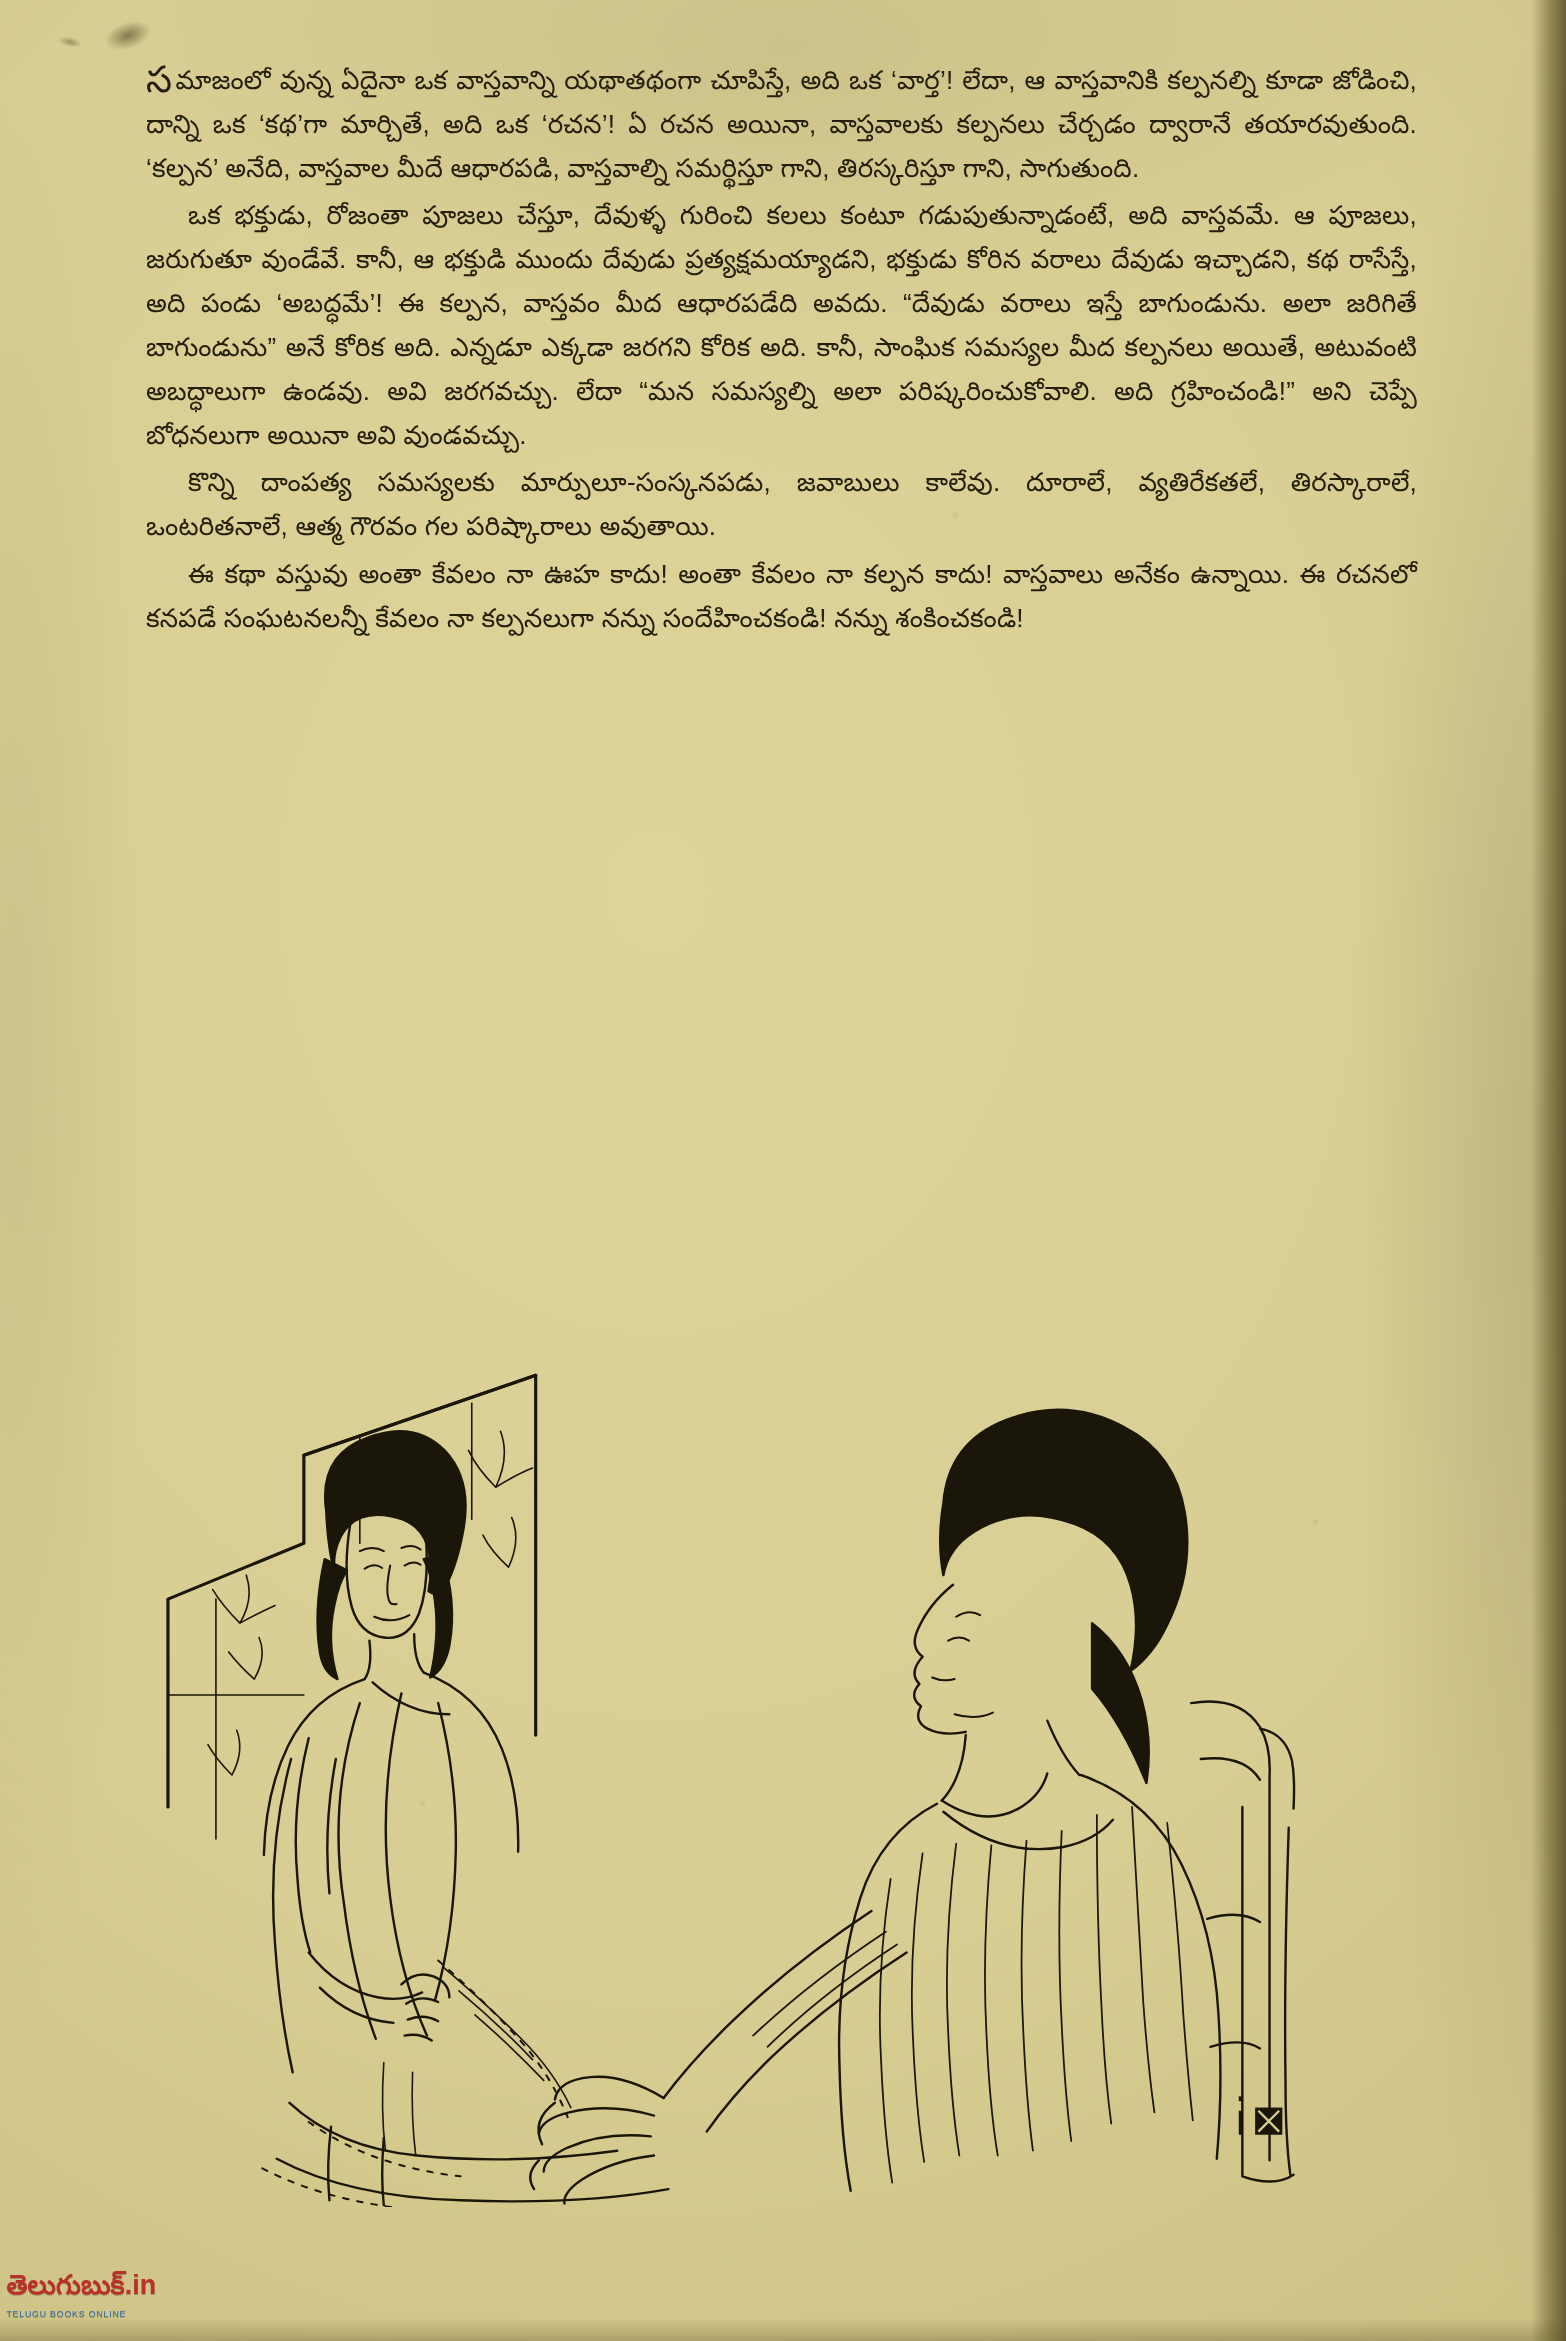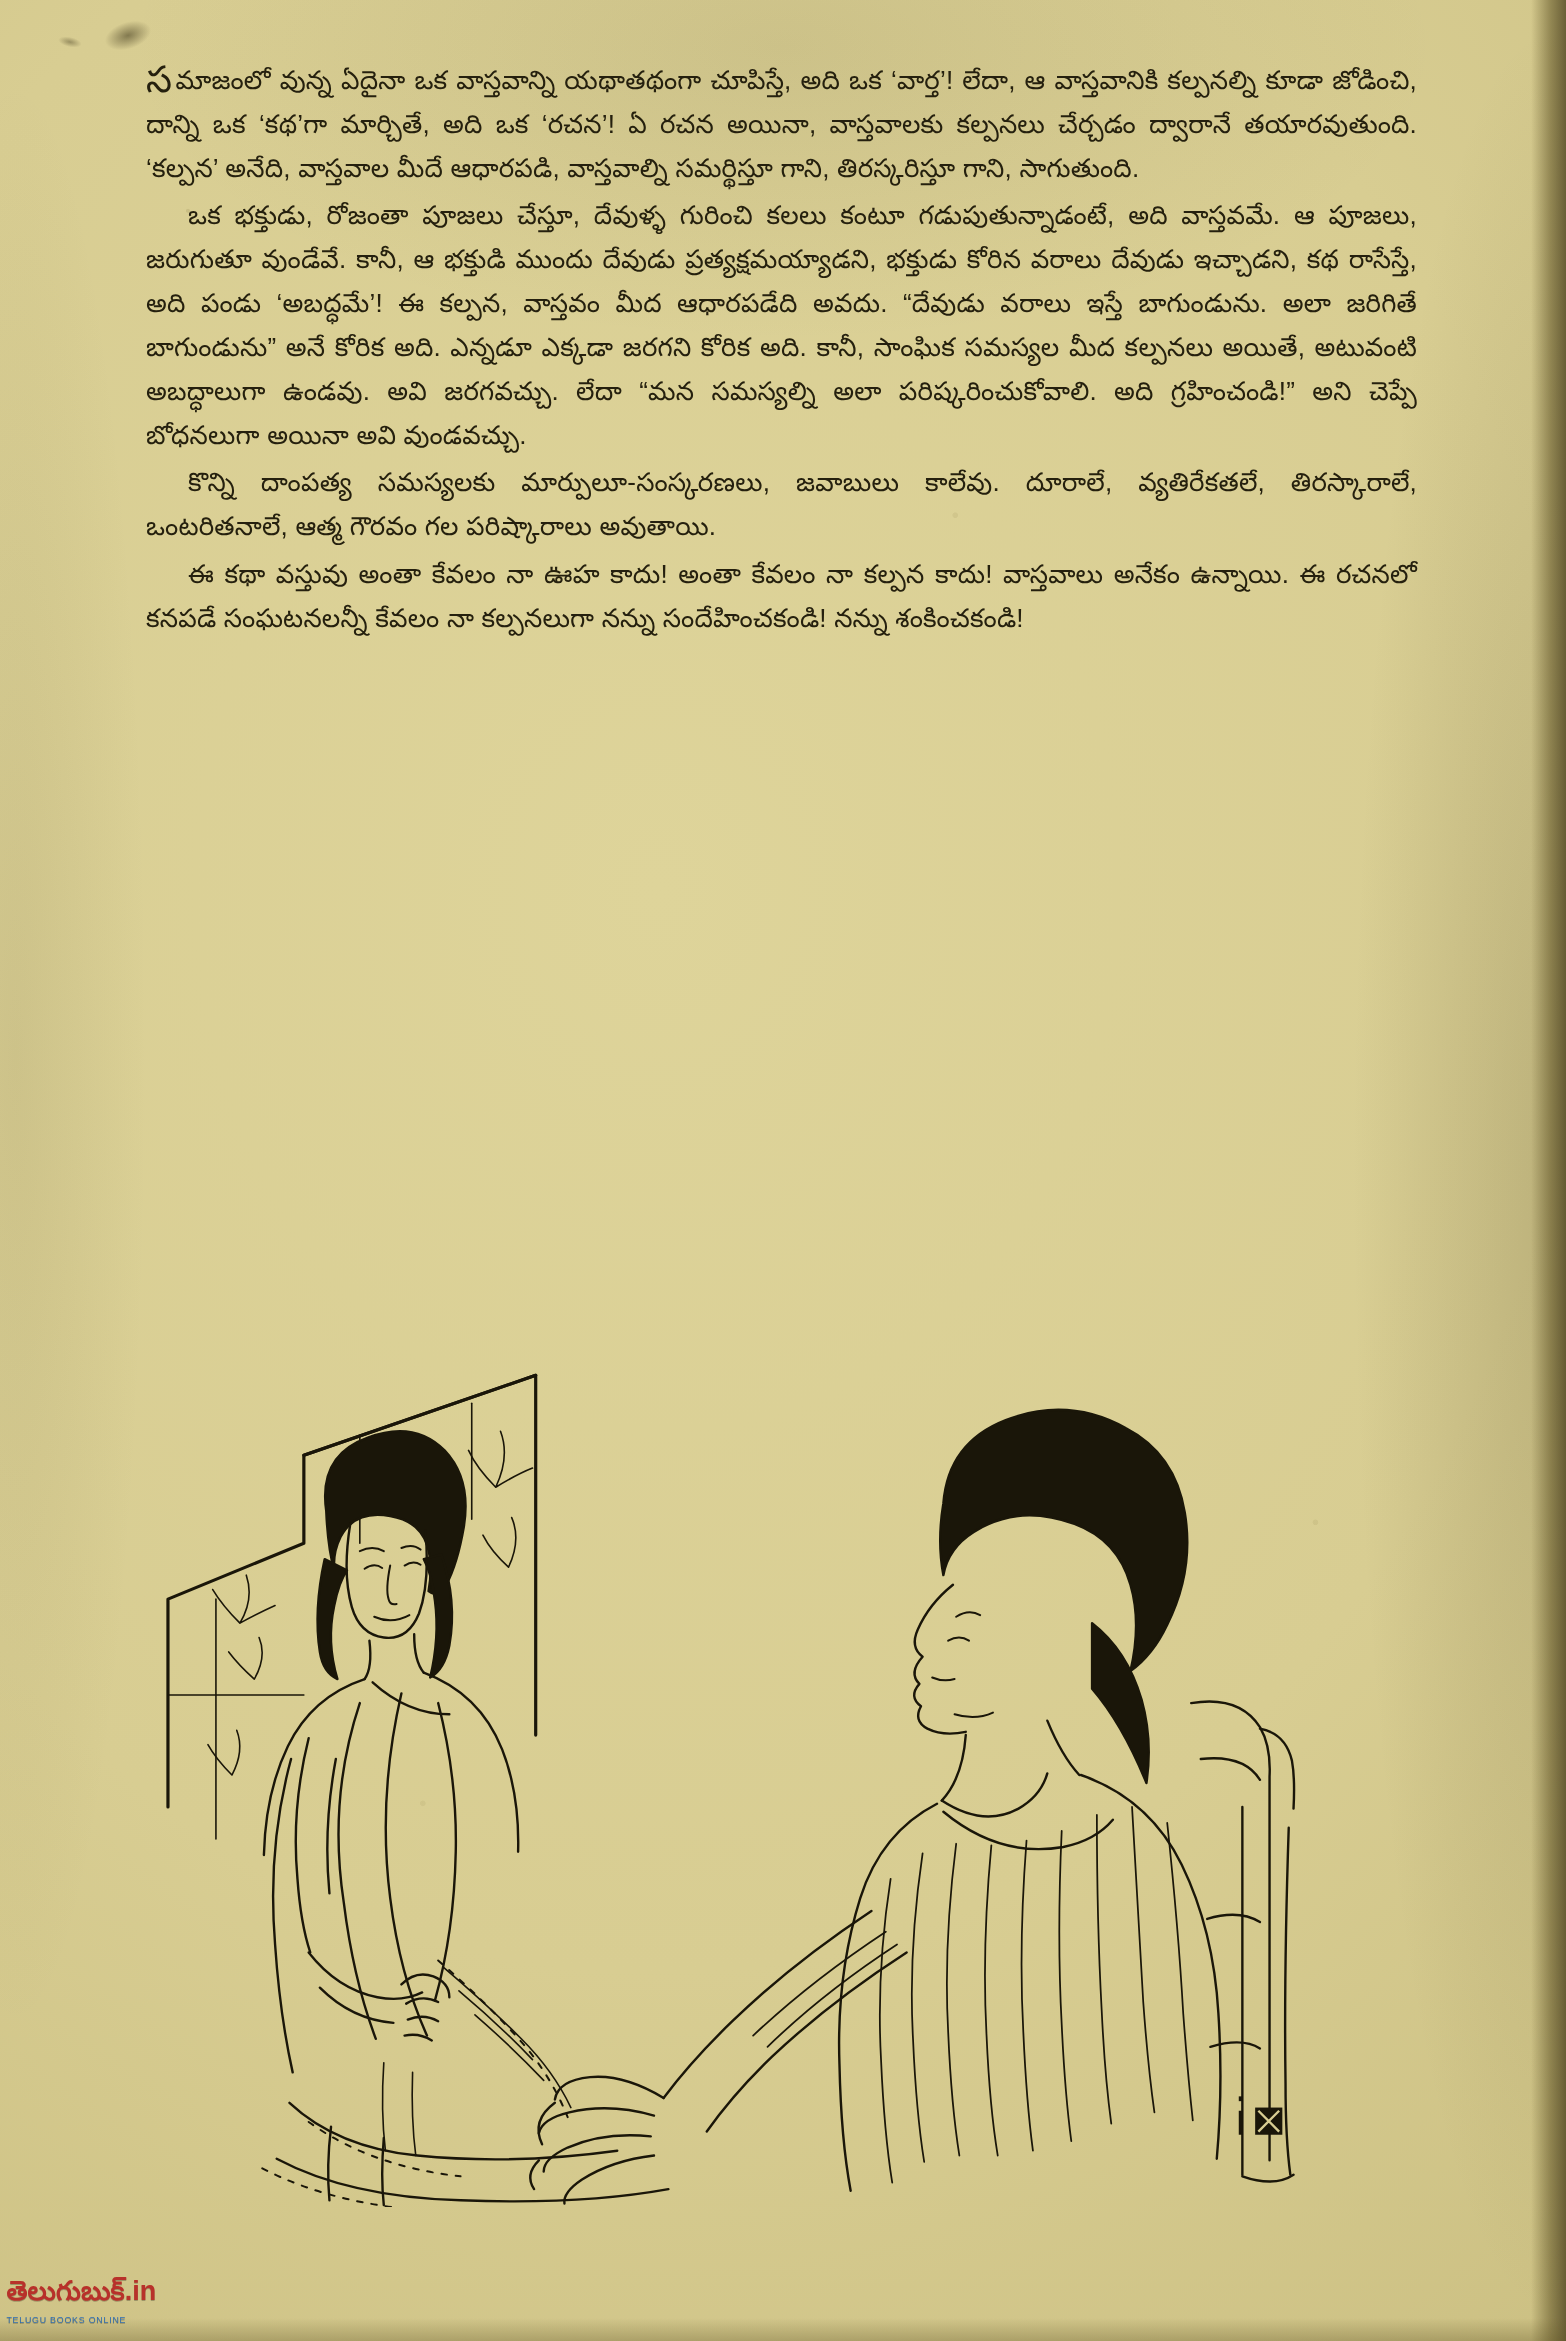--- a/index.html
+++ b/index.html
@@ -90,21 +90,21 @@
     left: 120px;
     top: 1359px;
     width: 1343px;
     height: 848px;
   }
   .illustration svg { display: block; width: 100%; height: 100%; }
 
   .watermark {
     position: absolute;
     left: 6.4px;
-    bottom: 18px;
+    bottom: 24px;
     width: 240px;
     height: 46px;
     font-size: 27px;
     font-weight: bold;
     color: #b8312a;
     letter-spacing: 0px;
     text-shadow: 0 0.8px 0 rgba(0,0,0,0.25);
     line-height: 27px;
   }
   .watermark .wm-sub {
@@ -120,21 +120,21 @@
 <body>
 
 <div class="page">
   <div class="grain"></div>
   <div class="top-smudge"></div>
   <div class="top-smudge2"></div>
 
   <div class="text-col">
     <p class="first"><span class="dropcap">స</span><span>మాజంలో వున్న ఏదైనా ఒక వాస్తవాన్ని యథాతథంగా చూపిస్తే, అది ఒక ‘వార్త’! లేదా, ఆ వాస్తవానికి కల్పనల్ని కూడా జోడించి, దాన్ని ఒక ‘కథ’గా మార్చితే, అది ఒక ‘రచన’! ఏ రచన అయినా, వాస్తవాలకు కల్పనలు చేర్చడం ద్వారానే తయారవుతుంది. ‘కల్పన’ అనేది, వాస్తవాల మీదే ఆధారపడి, వాస్తవాల్ని సమర్థిస్తూ గాని, తిరస్కరిస్తూ గాని, సాగుతుంది.</span></p>
     <p>ఒక భక్తుడు, రోజంతా పూజలు చేస్తూ, దేవుళ్ళ గురించి కలలు కంటూ గడుపుతున్నాడంటే, అది వాస్తవమే. ఆ పూజలు, జరుగుతూ వుండేవే. కానీ, ఆ భక్తుడి ముందు దేవుడు ప్రత్యక్షమయ్యాడని, భక్తుడు కోరిన వరాలు దేవుడు ఇచ్చాడని, కథ రాసేస్తే, అది పండు ‘అబద్ధమే’! ఈ కల్పన, వాస్తవం మీద ఆధారపడేది అవదు. “దేవుడు వరాలు ఇస్తే బాగుండును. అలా జరిగితే బాగుండును” అనే కోరిక అది. ఎన్నడూ ఎక్కడా జరగని కోరిక అది. కానీ, సాంఘిక సమస్యల మీద కల్పనలు అయితే, అటువంటి అబద్ధాలుగా ఉండవు. అవి జరగవచ్చు. లేదా “మన సమస్యల్ని అలా పరిష్కరించుకోవాలి. అది గ్రహించండి!” అని చెప్పే బోధనలుగా అయినా అవి వుండవచ్చు.</p>
-    <p>కొన్ని దాంపత్య సమస్యలకు మార్పులూ-సంస్కరణలు, జవాబులు కాలేవు. దూరాలే, వ్యతిరేకతలే, తిరస్కారాలే, ఒంటరితనాలే, ఆత్మ గౌరవం గల పరిష్కారాలు అవుతాయి.</p>
+    <p>కొన్ని దాంపత్య సమస్యలకు మార్పులూ-సంస్కనపడు, జవాబులు కాలేవు. దూరాలే, వ్యతిరేకతలే, తిరస్కారాలే, ఒంటరితనాలే, ఆత్మ గౌరవం గల పరిష్కారాలు అవుతాయి.</p>
     <p>ఈ కథా వస్తువు అంతా కేవలం నా ఊహ కాదు! అంతా కేవలం నా కల్పన కాదు! వాస్తవాలు అనేకం ఉన్నాయి. ఈ రచనలో కనపడే సంఘటనలన్నీ కేవలం నా కల్పనలుగా నన్ను సందేహించకండి! నన్ను శంకించకండి!</p>
   </div>
 
   <div class="illustration">
     <svg viewBox="0 0 1680 1060" xmlns="http://www.w3.org/2000/svg">
       <g fill="none" stroke="#1a1609" stroke-width="3" stroke-linecap="round" stroke-linejoin="round">
 
         <path d="M60 560 L60 300 L230 230 L230 120 L520 20 L520 470" stroke-width="4"></path>
         <path d="M230 120 L520 20" stroke-width="4"></path>
         <path d="M120 300 L120 600" stroke-width="2"></path>

